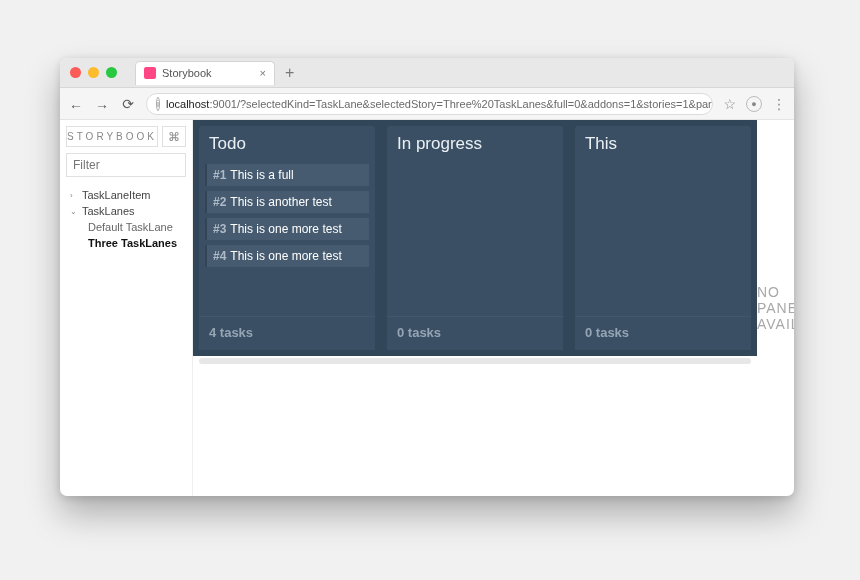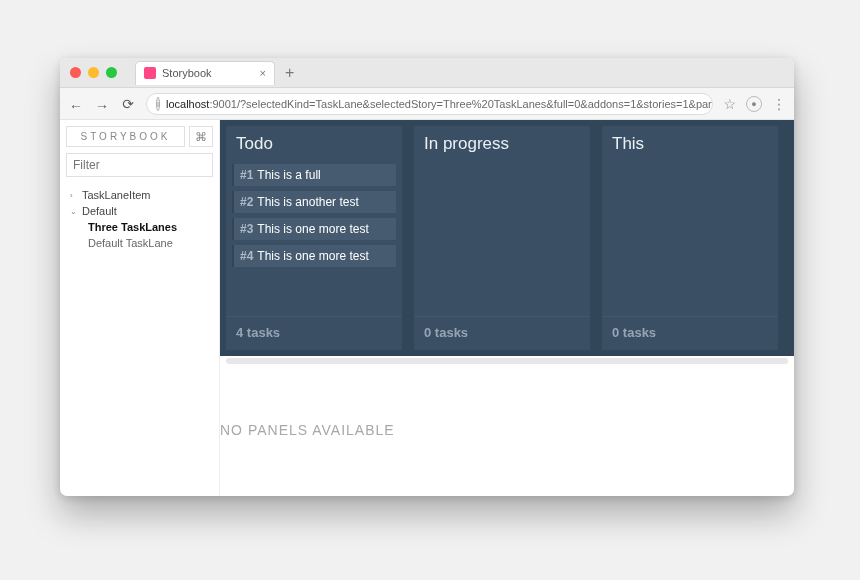--- a/index.html
+++ b/index.html
@@ -39,21 +39,21 @@
   .sb-top { display:flex; gap:4px; }
   .sb-title { flex:1; border:1px solid #e0e0e0; text-align:center; letter-spacing:3px; font-size:10px; color:#888; padding:4px 0; }
   .sb-menu  { width:24px; border:1px solid #e0e0e0; display:flex; align-items:center; justify-content:center; color:#888; font-size:12px; }
   .sb-filter { width:100%; border:1px solid #e0e0e0; padding:4px 6px; font-size:12px; color:#999; }
   .tree { margin-top:4px; }
   .tree-row { display:flex; align-items:center; gap:4px; padding:2px 0 2px 4px; font-size:11px; color:#444; cursor:default; }
   .tree-row.child { padding-left:22px; color:#666; }
   .tree-row .caret { color:#888; font-size:8px; width:8px; }
   .tree-row.bold { font-weight:700; color:#111; }
 
-  .main { flex:1; display:flex; flex-direction:column; }
+  .main { flex:1; display:flex; flex-direction:row; }
   .board-wrap { padding:0; }
   .board { background:#32465a; height:236px; display:flex; padding:6px; gap:12px; overflow:hidden; position:relative; }
   .lane { background:#3a4f63; width:176px; border-radius:2px; display:flex; flex-direction:column; color:#d7e0e8; }
   .lane.narrow { width:176px; }
   .lane-title { font-size:17px; padding:8px 10px 10px; font-weight:500; color:#eaf0f4; }
   .lane-body { flex:1; padding:0 6px; display:flex; flex-direction:column; gap:5px; }
   .card { background:#465b70; border-left:2px solid #334455; padding:4px 6px; font-size:12px; color:#fff; display:flex; gap:4px; }
   .card .cid { color:#adbac7; font-weight:600; }
   .lane-footer { font-size:13px; color:#95a5b5; padding:8px 10px 10px; border-top:1px solid #42576c; margin-top:auto; background:#3a4f63;font-weight:bold; }
   .board-scroll { height:6px; background:#e7e7e7; margin:2px 6px 0; border-radius:3px; }
@@ -105,27 +105,27 @@
           <div class="sb-menu">⌘</div>
         </div>
         <input class="sb-filter" placeholder="Filter" style="">
         <div class="tree">
           <div class="tree-row">
             <span class="caret">›</span>
             <span>TaskLaneItem</span>
           </div>
           <div class="tree-row">
             <span class="caret">⌄</span>
-            <span>Default</span>
+            <span>TaskLanes</span>
+          </div>
+          <div class="tree-row child">
+            <span>Default TaskLane</span>
           </div>
           <div class="tree-row child bold">
             <span>Three TaskLanes</span>
-          </div>
-          <div class="tree-row child">
-            <span>Default TaskLane</span>
           </div>
         </div>
       </div>
 
       <div class="main">
         <div class="board-wrap">
           <div class="board">
 
             <div class="lane">
               <div class="lane-title">Todo</div>

